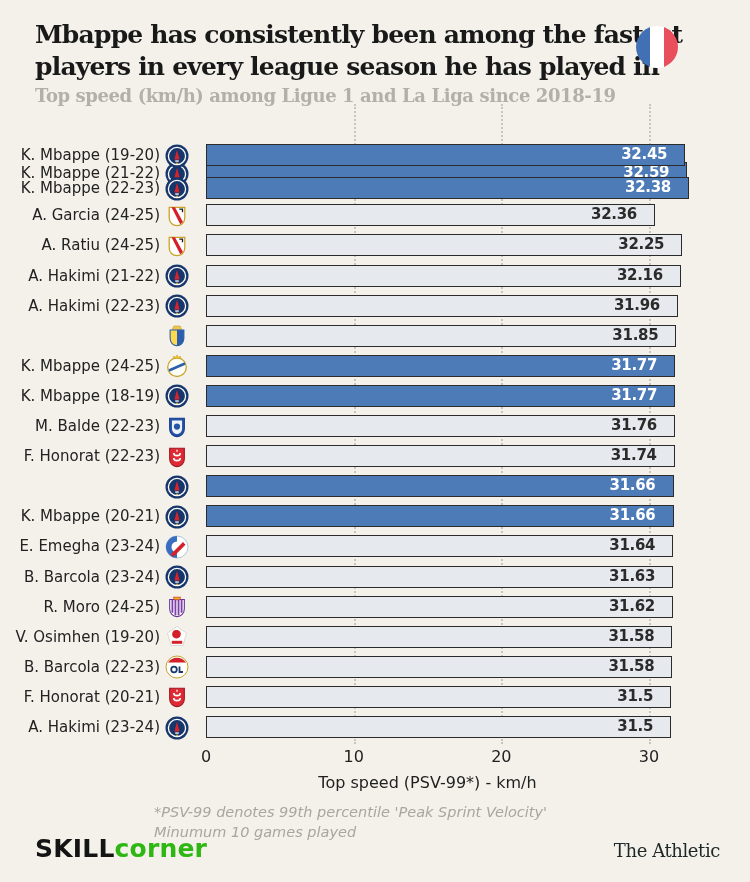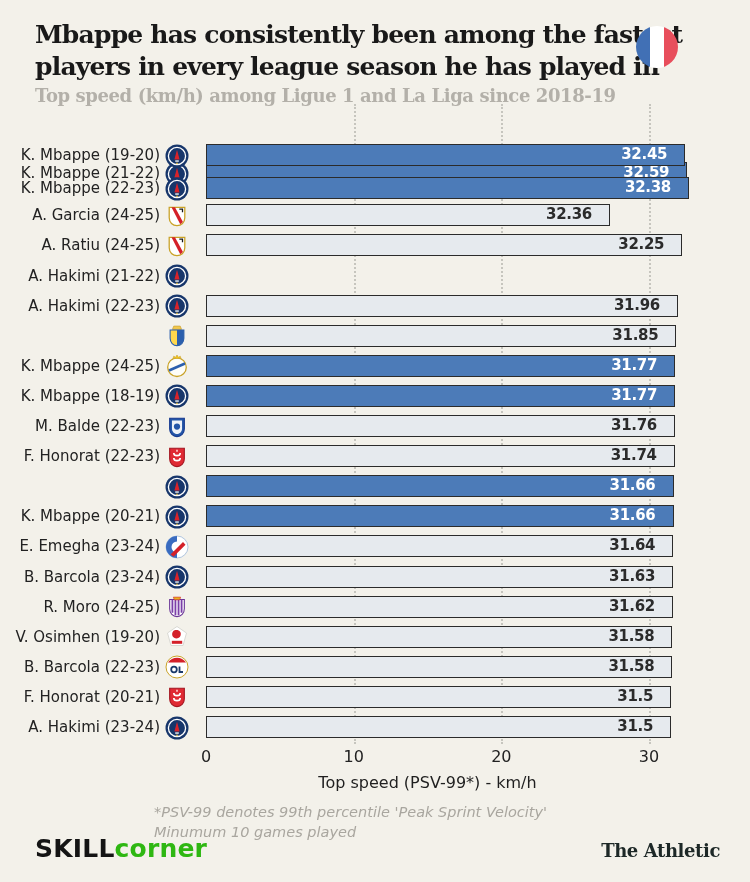--- a/index.html
+++ b/index.html
@@ -59,21 +59,21 @@
     font-style:italic; font-size:14.5px; line-height:20px; color:#a9a69f;
   }
   .skillcorner {
     position:absolute; left:35px; top:834px;
     font-size:25px; font-weight:800; letter-spacing:0.2px;
   }
   .sk-black { color:#141414; }
   .sk-green { color:#2eb712; text-transform:lowercase; }
   .athletic {
     position:absolute; right:30px; top:840px;
-    font-family:"DejaVu Serif", serif; font-weight:700;
+    font-family:"DejaVu Serif", serif; font-weight:400;
     font-size:18px; letter-spacing:-0.4px; color:#1d2827;
   }
 </style>
 </head>
 <body>
 
 <div class="page">
 
   <h1 class="title"><span>Mbappe has consistently been among the fastest</span><br><span>players in every league season he has played in</span></h1>
 
@@ -151,21 +151,21 @@
 
   <div class="row" style="top: 200.3px;">
     <div class="row-label">A. Garcia (24-25)</div>
     <div class="row-logo">
             <svg viewBox="0 0 24 24" width="22" height="24">
               <path d="M3.5 2.5 h17 v11.5 c0 5-3.8 8.5-8.5 8.5 s-8.5-3.5-8.5-8.5 Z" fill="#fff" stroke="#c9a227" stroke-width="1.4"></path>
               <path d="M6 2.5 L15.5 21 l3-2.5 L9.8 2.5 Z" fill="#d42029"></path>
               <path d="M14.5 4.5 h3.5 v3.5" stroke="#1a1a1a" stroke-width="1.4" fill="none"></path>
             </svg>
           </div>
-    <div class="bar" style="width: 404px;">
+    <div class="bar" style="width: 449px;">
       <span class="bar-value">32.36</span>
     </div>
   </div>
 
   <div class="row" style="top: 230.4px;">
     <div class="row-label">A. Ratiu (24-25)</div>
     <div class="row-logo">
             <svg viewBox="0 0 24 24" width="22" height="24">
               <path d="M3.5 2.5 h17 v11.5 c0 5-3.8 8.5-8.5 8.5 s-8.5-3.5-8.5-8.5 Z" fill="#fff" stroke="#c9a227" stroke-width="1.4"></path>
               <path d="M6 2.5 L15.5 21 l3-2.5 L9.8 2.5 Z" fill="#d42029"></path>
@@ -181,20 +181,23 @@
     <div class="row-label">A. Hakimi (21-22)</div>
     <div class="row-logo">
             <svg viewBox="0 0 24 24" width="24" height="24">
               <circle cx="12" cy="12" r="11.5" fill="#17366b"></circle>
               <circle cx="12" cy="12" r="8.6" fill="none" stroke="#fff" stroke-width="1.3"></circle>
               <path d="M12 5.8 L14.6 15.5 H9.4 Z" fill="#d8232a"></path>
               <path d="M10.2 16.4 h3.6 v1.3 h-3.6 Z" fill="#fff"></path>
               <circle cx="12" cy="19.3" r="0.9" fill="#f2c84b"></circle>
             </svg>
           </div>
+    <div class="bar" style="width: 474.896px;">
+      <span class="bar-value">32.16</span>
+    </div>
   </div>
 
   <div class="row" style="top: 290.6px;">
     <div class="row-label">A. Hakimi (22-23)</div>
     <div class="row-logo">
             <svg viewBox="0 0 24 24" width="24" height="24">
               <circle cx="12" cy="12" r="11.5" fill="#17366b"></circle>
               <circle cx="12" cy="12" r="8.6" fill="none" stroke="#fff" stroke-width="1.3"></circle>
               <path d="M12 5.8 L14.6 15.5 H9.4 Z" fill="#d8232a"></path>
               <path d="M10.2 16.4 h3.6 v1.3 h-3.6 Z" fill="#fff"></path>

